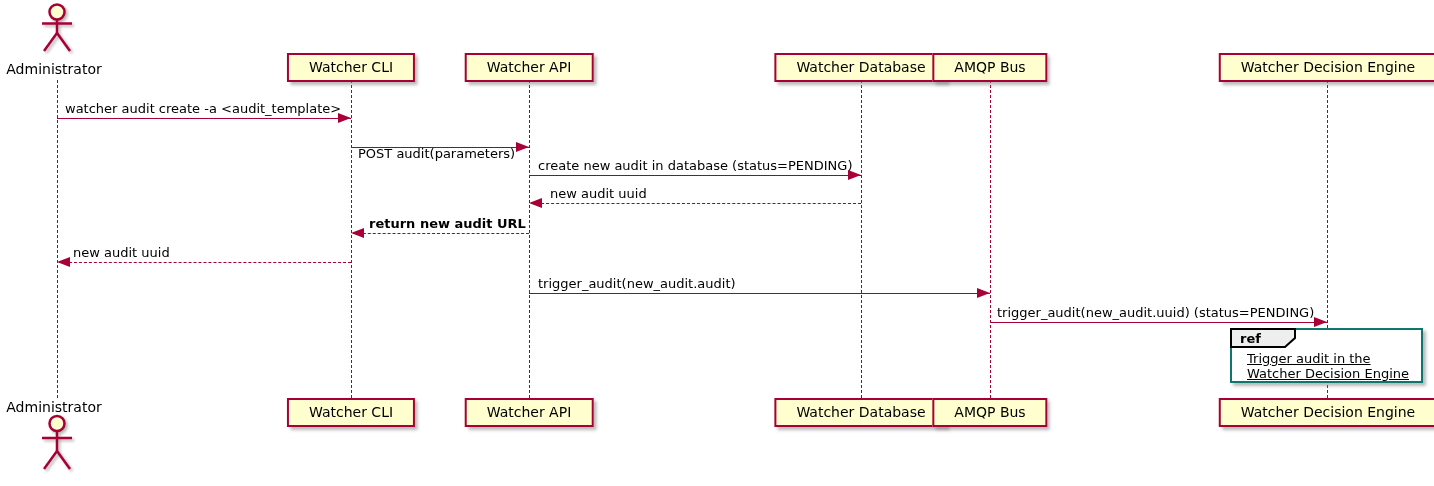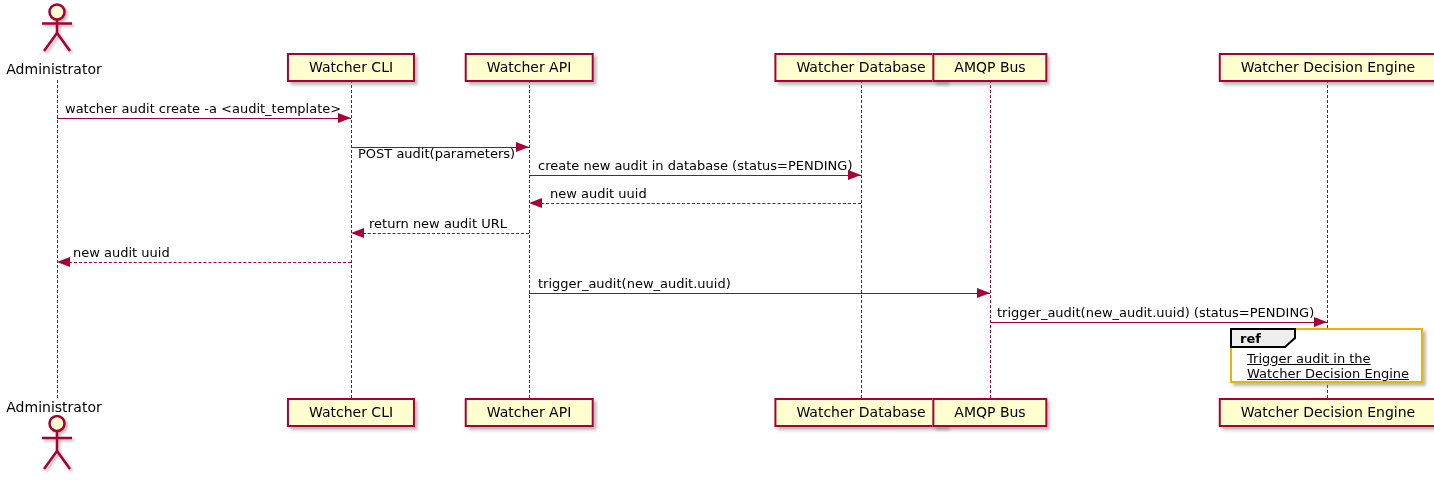--- a/index.html
+++ b/index.html
@@ -26,21 +26,21 @@
     position:absolute;font-size:13px;line-height:15px;white-space:nowrap;
   }
   .msg-line{position:absolute;height:0;}
   .msg-line.solid{border-top:1px solid #A80036;}
   .msg-line.dashed{border-top:1px dashed #A80036;}
   .ah{position:absolute;width:0;height:0;border-top:5px solid transparent;border-bottom:5px solid transparent;}
   .ah.right{border-left:13px solid #A80036;}
   .ah.left{border-right:13px solid #A80036;}
   .ref-box{
     position:absolute;left:1230px;top:328px;width:189px;height:51px;
-    background:#ffffff;border:2px solid #eab308;
+    background:#ffffff;border:2px solid #0f766e;
     box-shadow:3px 3px 3px rgba(130,130,130,0.55);
   }
   .ref-tag-svg{position:absolute;left:-2px;top:-2px;}
   .ref-line{position:absolute;left:15px;font-size:13px;white-space:nowrap;text-decoration:underline;}
 </style>
 </head>
 <body>
 
 <div class="canvas">
 
@@ -88,33 +88,33 @@
       <div class="ah right" style="left:848px;top:170px;"></div>
     </div>
 
     <div>
       <span class="msg-text" style="left:550px;top:186px;">new audit uuid</span>
       <div class="msg-line dashed" style="left:531px;top:203px;width:330px;"></div>
       <div class="ah left" style="left:529px;top:198px;"></div>
     </div>
 
     <div>
-      <span class="msg-text" style="left:369px;top:216px;">return new audit URL</span>
+      <span class="msg-text" style="left:369px;top:216px;font-weight:bold;">return new audit URL</span>
       <div class="msg-line dashed" style="left:353px;top:233px;width:176px;"></div>
       <div class="ah left" style="left:351px;top:228px;"></div>
     </div>
 
     <div>
       <span class="msg-text" style="left:73px;top:245px;">new audit uuid</span>
       <div class="msg-line dashed" style="left:59px;top:262px;width:292px;"></div>
       <div class="ah left" style="left:57px;top:257px;"></div>
     </div>
 
     <div>
-      <span class="msg-text" style="left:538px;top:276px;">trigger_audit(new_audit.uuid)</span>
+      <span class="msg-text" style="left:538px;top:276px;">trigger_audit(new_audit.audit)</span>
       <div class="msg-line solid" style="left:529px;top:293px;width:461px;"></div>
       <div class="ah right" style="left:977px;top:288px;"></div>
     </div>
 
     <div>
       <span class="msg-text" style="left:997px;top:305px;">trigger_audit(new_audit.uuid) (status=PENDING)</span>
       <div class="msg-line solid" style="left:990px;top:322px;width:337px;"></div>
       <div class="ah right" style="left:1314px;top:317px;"></div>
     </div>
 

